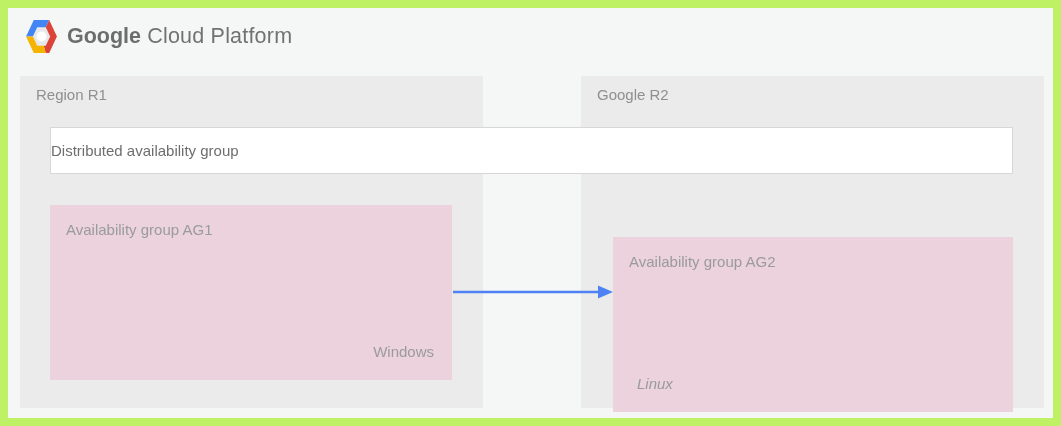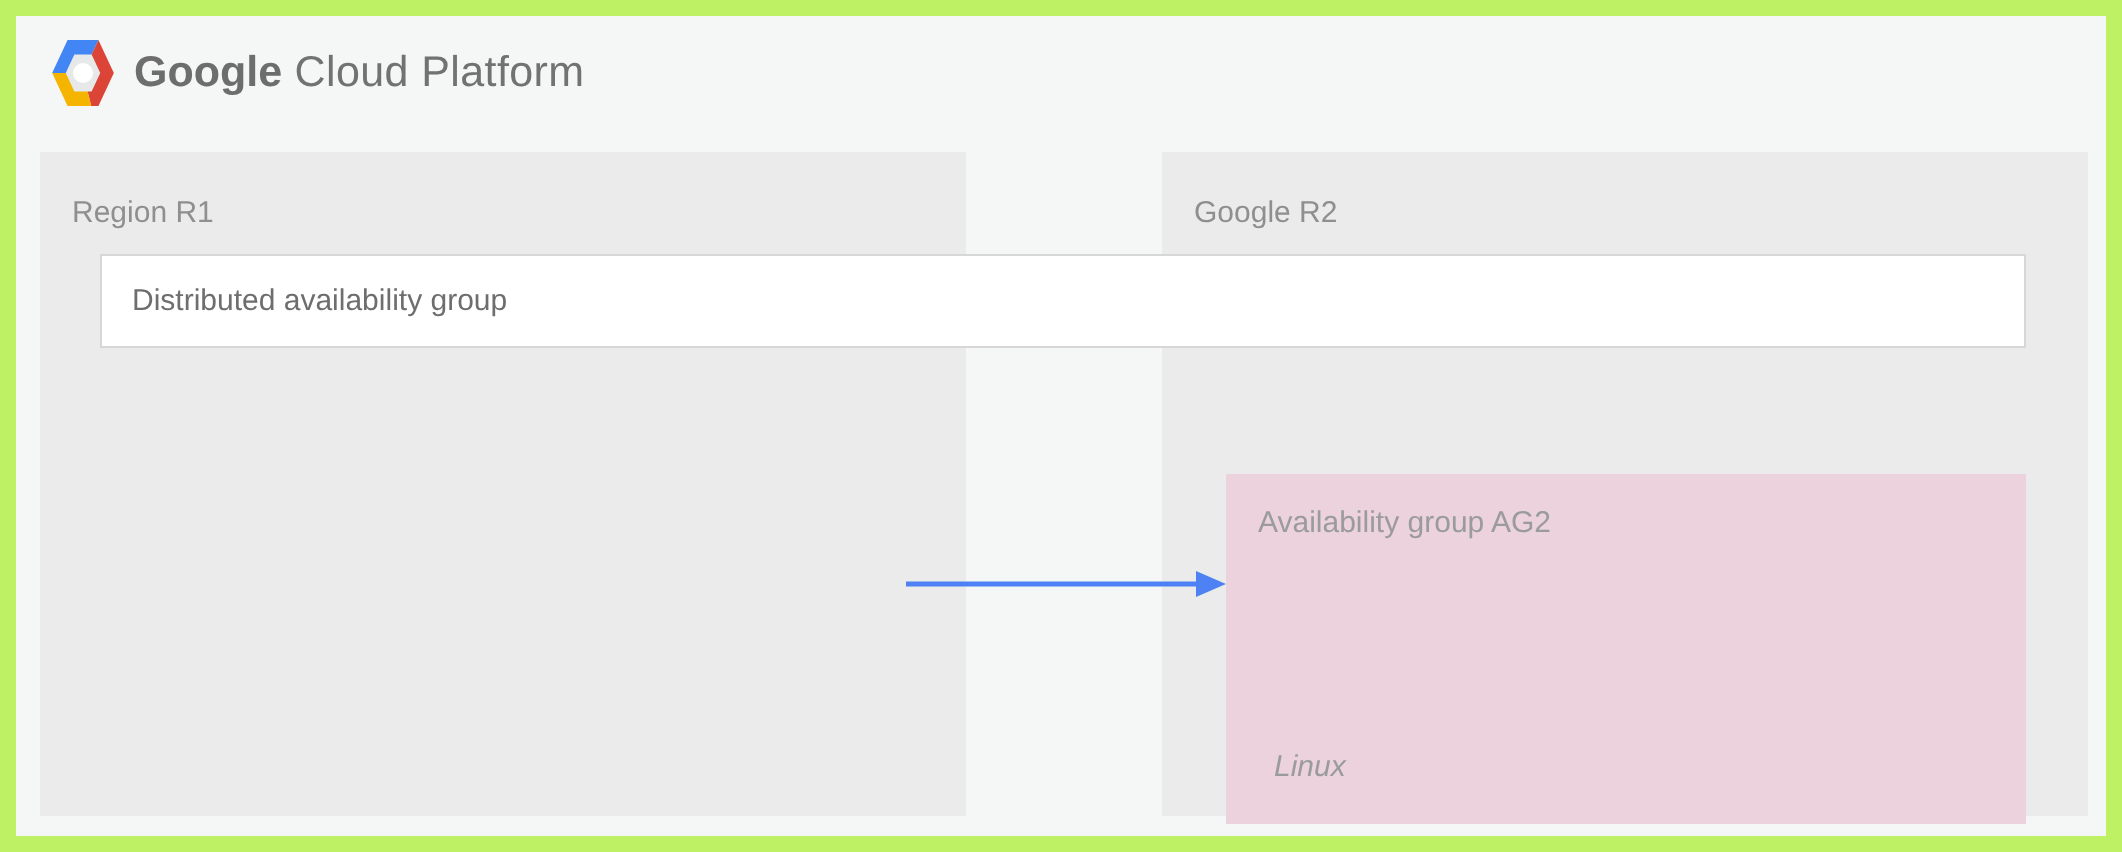--- a/index.html
+++ b/index.html
@@ -58,38 +58,37 @@
     top: 76px;
     width: 463px;
     height: 332px;
     background: #ebebeb;
   }
   .region-r1 { left: 20px; }
   .region-r2 { left: 581px; }
   .region-label {
     position: absolute;
     left: 16px;
-    top: 22px;
+    top: 10px;
     font-size: 15px;
     color: #8f8f8f;
   }
   
   .dag-box {
     position: absolute;
     left: 50px;
     top: 127px;
     width: 961px;
     height: 45px;
     background: #ffffff;
     border: 1px solid #d7d7d7;
     display: flex;
     align-items: center;
   }
   .dag-label {
-    margin-left: 15px;
     font-size: 15px;
     color: #6e6e6e;
   }
   
   .ag-box {
     position: absolute;
     top: 205px;
     height: 175px;
     background: #ebd2dd;
   }
@@ -151,20 +150,24 @@
   </div>
 
   <div class="region region-r2">
     <div class="region-label">Google R2</div>
   </div>
 
   <div class="dag-box">
     <div class="dag-label">Distributed availability group</div>
   </div>
 
+  <div class="ag-box ag1">
+    <div class="ag-title">Availability group AG1</div>
+    <div class="os-label os-windows">Windows</div>
+  </div>
 
   <div class="ag-box ag2">
     <div class="ag-title">Availability group AG2</div>
     <div class="os-label os-linux">Linux</div>
   </div>
 
   <svg class="arrow-svg" viewBox="0 0 161 16" aria-hidden="true">
     <line x1="1" y1="8" x2="148" y2="8" stroke="#4e82f4" stroke-width="2.6"></line>
     <polygon points="146,1.5 161,8 146,14.5" fill="#4e82f4"></polygon>
   </svg>

